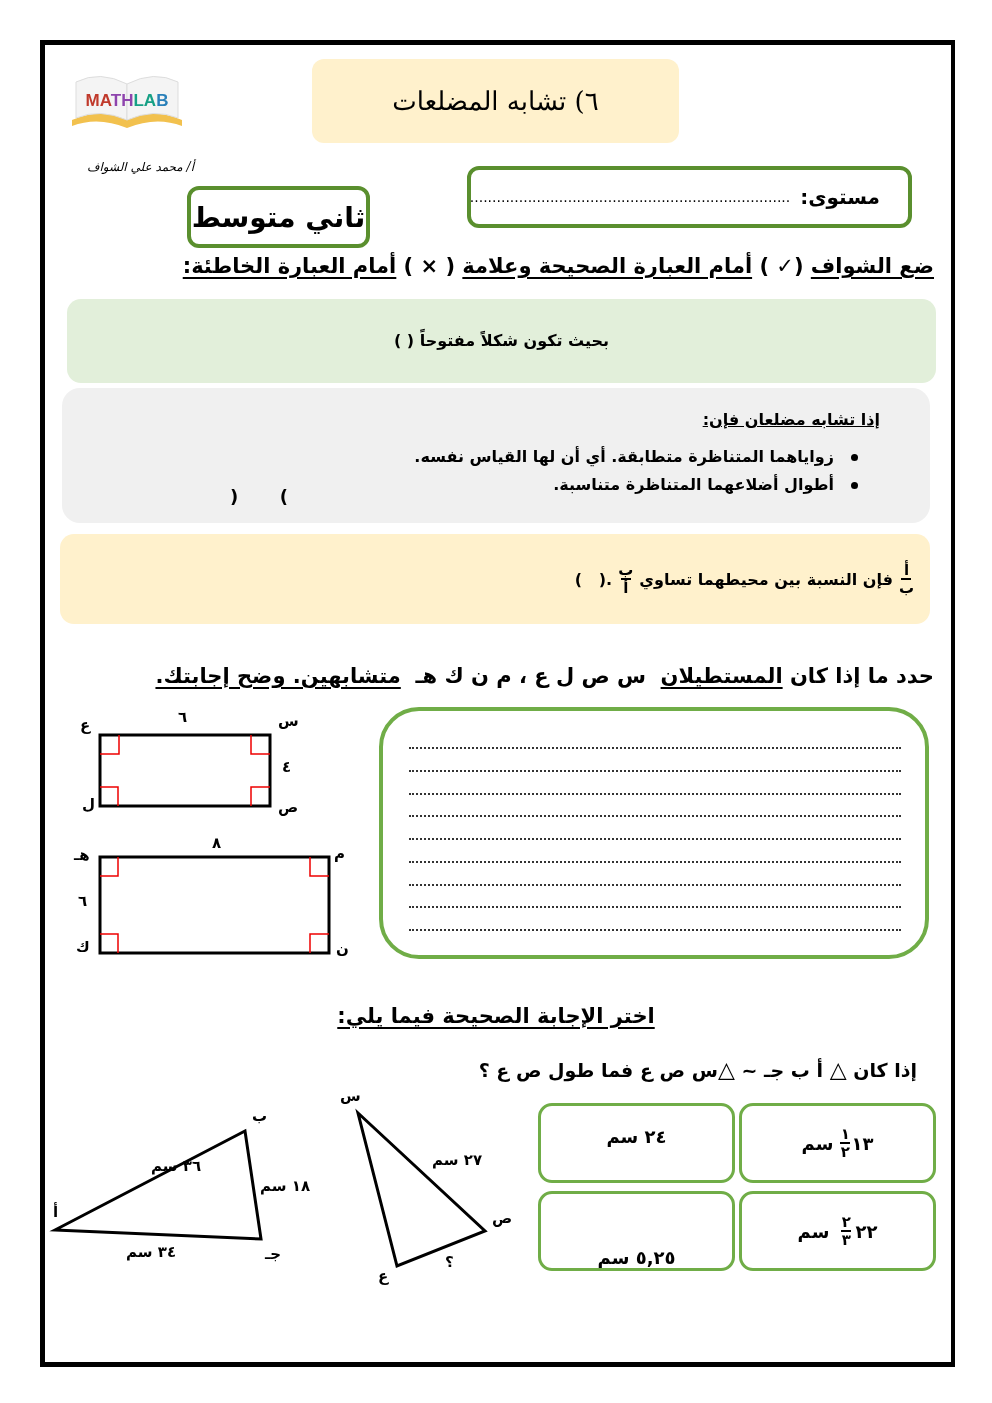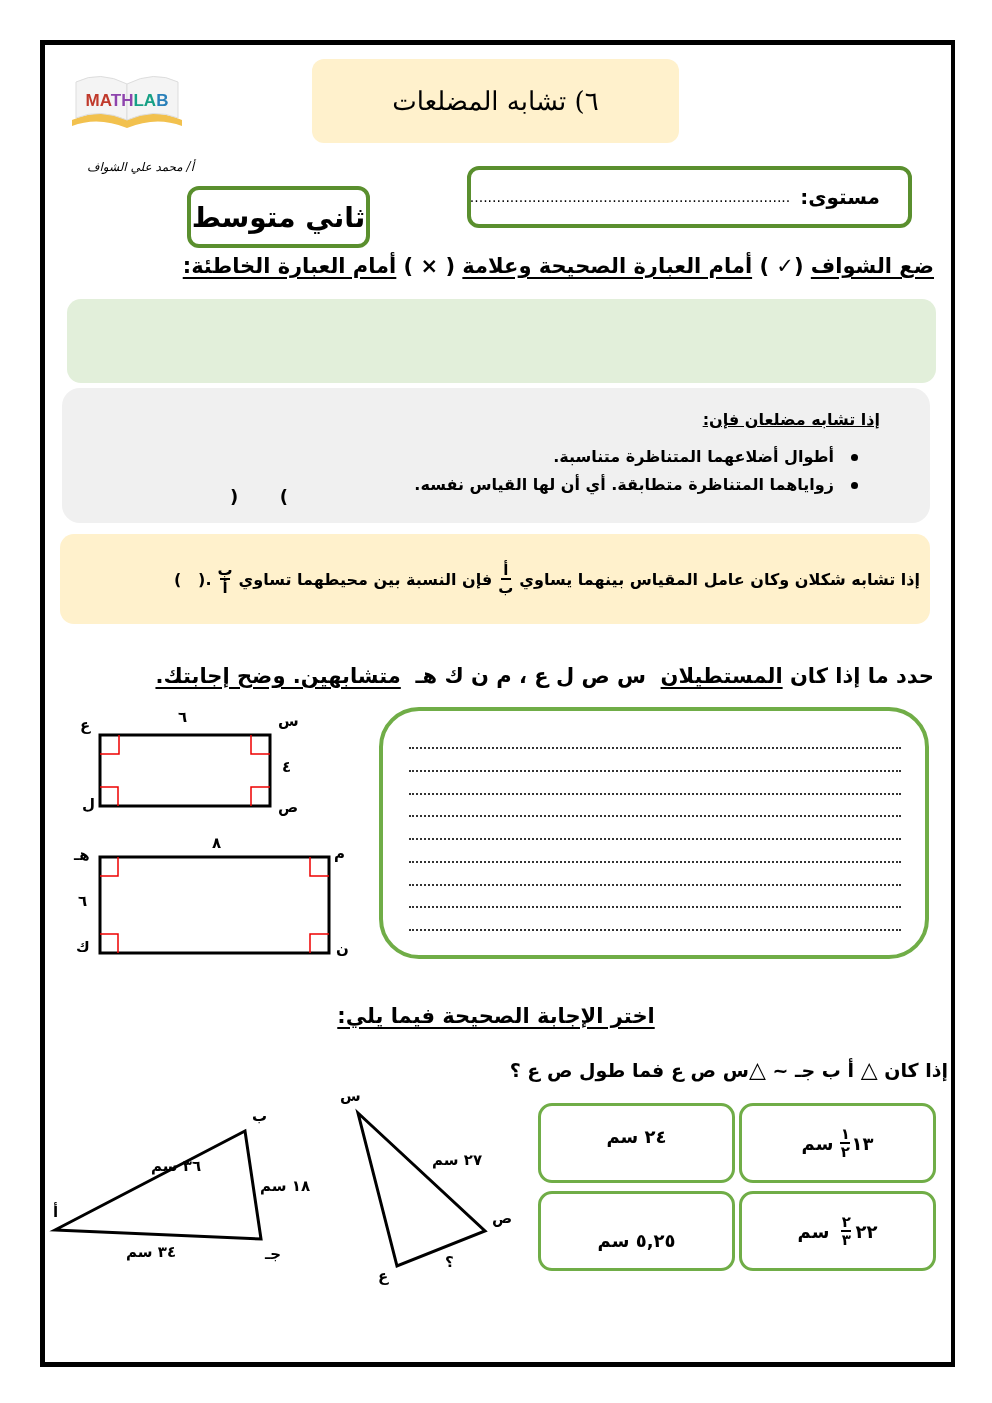--- a/index.html
+++ b/index.html
@@ -22,21 +22,21 @@
   .gray-box li{position:relative;line-height:28px;padding-right:24px;}
   .gray-box li::before{content:"";position:absolute;right:0;top:11px;width:7px;height:7px;border-radius:50%;background:#000;}
   .gray-box .paren{position:absolute;left:168px;top:98px;width:58px;display:flex;justify-content:space-between;font-size:18px;}
   .yellow-box{left:60px;top:534px;width:870px;height:90px;background:#fff1cc;border-radius:14px;direction:rtl;font-size:16px;font-weight:bold;display:flex;align-items:center;padding-right:10px;box-sizing:border-box;}
   .frac{display:inline-flex;flex-direction:column;align-items:center;vertical-align:middle;font-size:15px;line-height:16px;margin:0 6px;}
   .frac .bar{width:10px;border-top:2px solid #000;}
   .h2{right:58px;top:664px;}
   .answer-box{left:379px;top:707px;width:550px;height:252px;border:4px solid #70ad47;border-radius:40px;box-sizing:border-box;}
   .dotline{position:absolute;left:26px;right:24px;height:0;border-top:2px dotted #333;}
   .h3{left:0;width:992px;text-align:center;top:1004px;}
-  .question{right:44px;top:1057px;font-size:19px;font-weight:bold;direction:rtl;white-space:nowrap;}
+  .question{right:75px;top:1057px;font-size:19px;font-weight:bold;direction:rtl;white-space:nowrap;}
   .tri-glyph{font-weight:normal;font-size:22px;}
   .opt{border:3px solid #70ad47;border-radius:14px;box-sizing:border-box;width:197px;height:80px;display:flex;align-items:center;justify-content:center;direction:rtl;font-size:18px;font-weight:bold;}
   .lbl{position:absolute;font-size:15px;font-weight:bold;direction:rtl;white-space:nowrap;}
 </style>
 </head>
 <body>
 
 <div class="frame"></div>
 
 <div class="abs logo">
@@ -62,36 +62,36 @@
 <div class="abs name-box">
   <span>مستوى:</span>
   <span class="dots">........................................................................</span>
 </div>
 
 <div class="abs heading h1">
   <span class="u">ضع الشواف</span><span> (✓ ) </span><span class="u">أمام العبارة الصحيحة وعلامة</span><span> ( × ) </span><span class="u">أمام العبارة الخاطئة:</span>
 </div>
 
 <div class="abs green-box">
+  <div>بحيث تكون شكلاً مفتوحاً (      )</div>
 </div>
 
 <div class="abs gray-box">
   <div class="lead">إذا تشابه مضلعان فإن:</div>
   <ul>
+    <li>زواياهما المتناظرة متطابقة. أي أن لها القياس نفسه.</li>
     <li>أطوال أضلاعهما المتناظرة متناسبة.</li>
-    <li>زواياهما المتناظرة متطابقة. أي أن لها القياس نفسه.</li>
   </ul>
   <div class="paren">
     <span>)</span>
     <span>(</span>
   </div>
 </div>
 
 <div class="abs yellow-box">
-  <span>إذا تشابه شكلان وكان عامل المقياس بينهما يساوي</span>
   <span class="frac">
     <span>أ</span>
     <span class="bar"></span>
     <span>ب</span>
   </span>
   <span>فإن النسبة بين محيطهما تساوي</span>
   <span class="frac">
     <span>ب</span>
     <span class="bar"></span>
     <span>أ</span>
@@ -189,15 +189,15 @@
 </div>
 <div class="abs opt" style="left:739px;top:1191px;">
   <span>٢٢</span>
   <span class="frac" style="margin:0 4px;">
     <span>٢</span>
     <span class="bar"></span>
     <span>٣</span>
   </span>
   <span style="margin-right:8px;">سم</span>
 </div>
-<div class="abs opt" style="left:538px;top:1191px;align-items:flex-start;padding-top:36px;">
+<div class="abs opt" style="left:538px;top:1191px;align-items:flex-end;padding-top:36px;">
   <span>٥,٢٥ سم</span>
 </div>
 
 </body></html>

